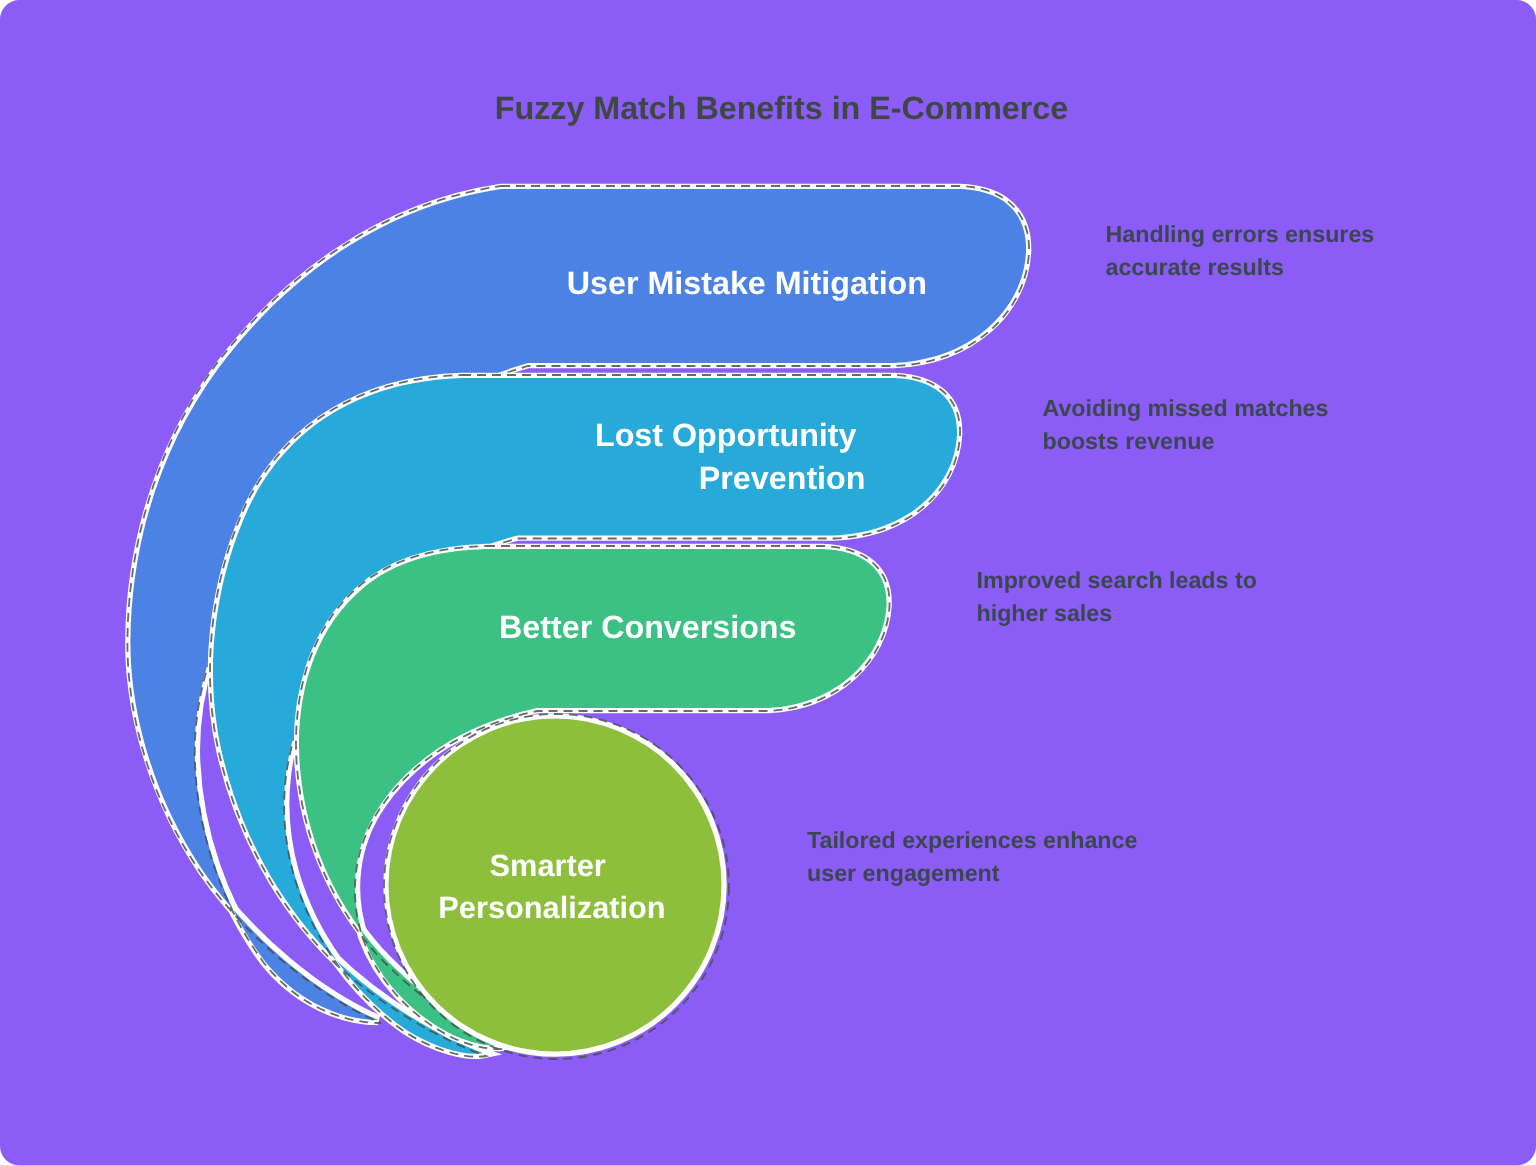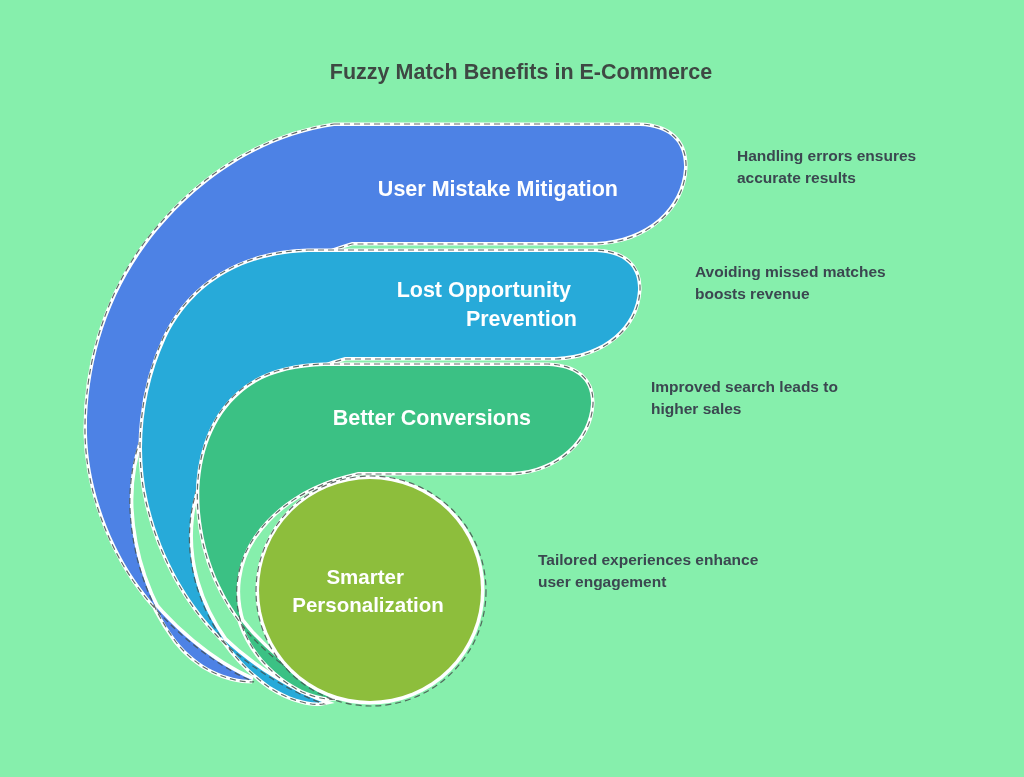--- a/index.html
+++ b/index.html
@@ -8,21 +8,22 @@
     background: #ffffff;
     width: 1024px;
     height: 777px;
     overflow: hidden;
     font-family: "Liberation Sans", sans-serif;
   }
   .stage {
     position: relative;
     width: 1024px;
     height: 777px;
-    background: #86efac;
+    background: #8b5cf6;
+    border-radius: 13px;
   }
   svg { display: block; }
   .band-fill {
     stroke: #ffffff;
     stroke-width: 7;
     paint-order: stroke fill;
   }
   .sketch {
     fill: none;
     stroke-width: 1.2;

